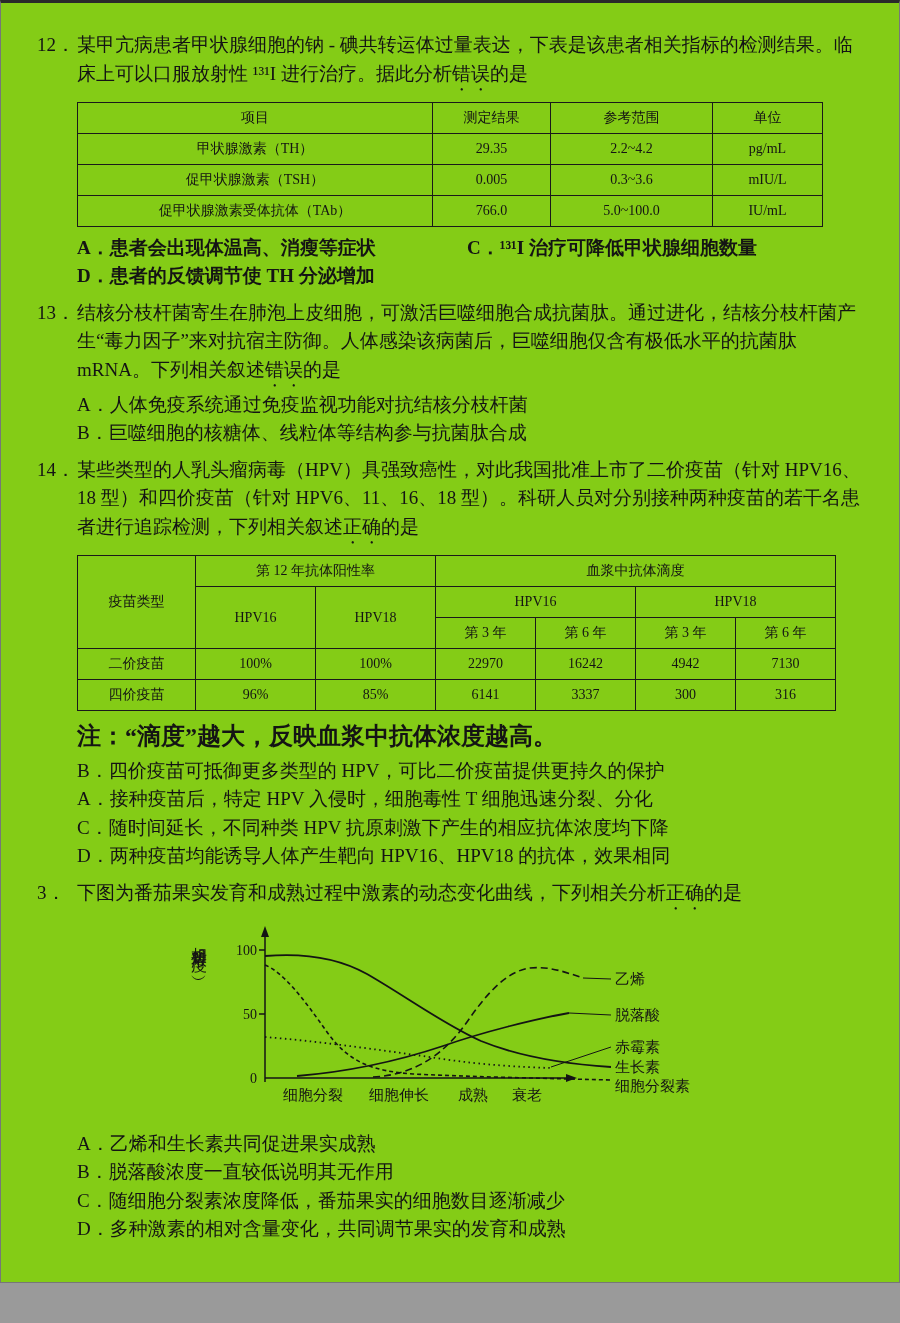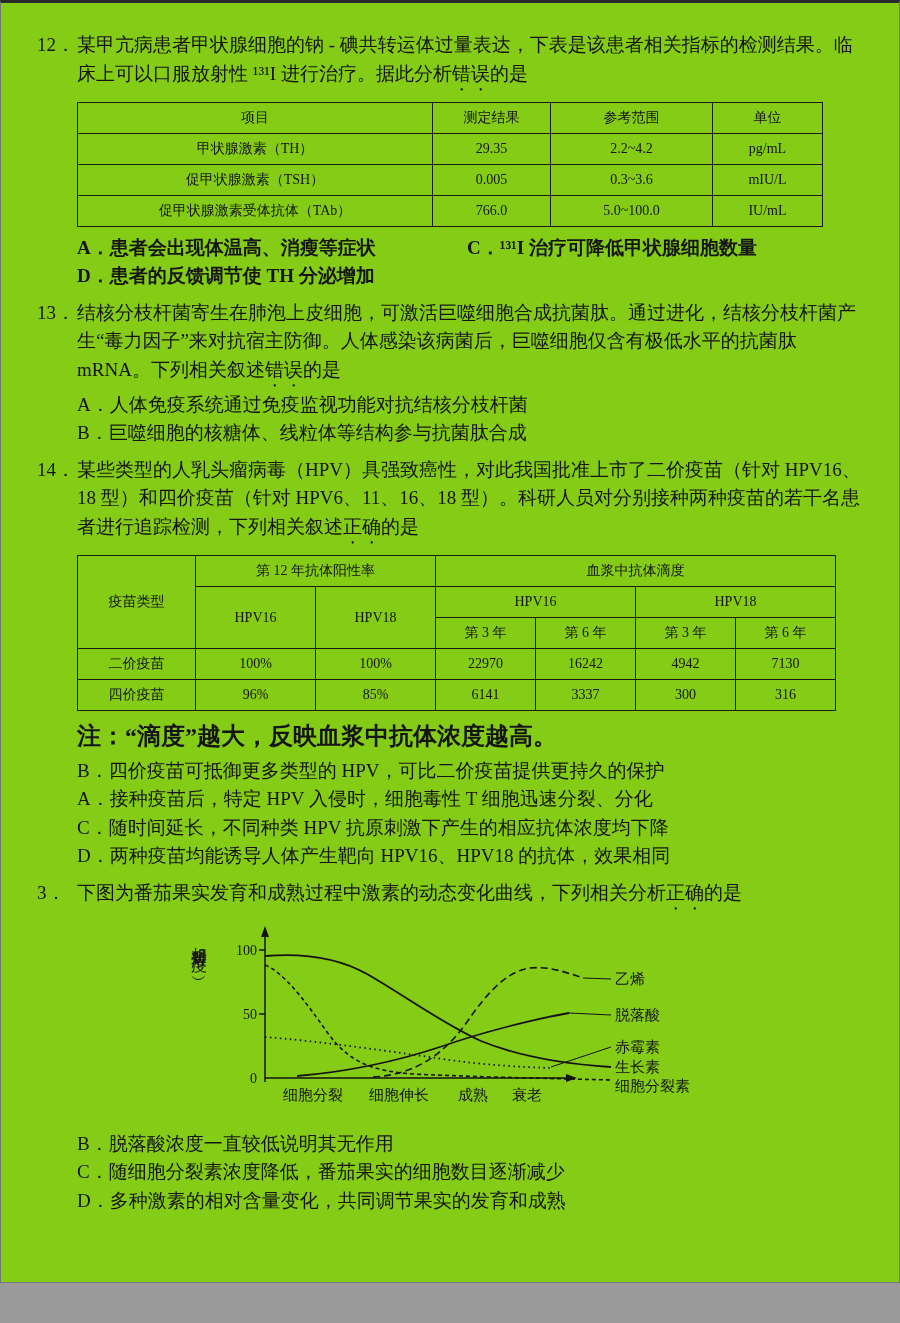--- a/index.html
+++ b/index.html
@@ -192,18 +192,19 @@
         </g>
         <g font-size="15">
           <text x="98" y="180" text-anchor="middle">细胞分裂</text>
           <text x="184" y="180" text-anchor="middle">细胞伸长</text>
           <text x="258" y="180" text-anchor="middle">成熟</text>
           <text x="312" y="180" text-anchor="middle">衰老</text>
         </g>
       </svg>
     </div>
 
+    <p class="opt">A．乙烯和生长素共同促进果实成熟</p>
     <p class="opt">B．脱落酸浓度一直较低说明其无作用</p>
     <p class="opt">C．随细胞分裂素浓度降低，番茄果实的细胞数目逐渐减少</p>
     <p class="opt">D．多种激素的相对含量变化，共同调节果实的发育和成熟</p>
   </section>
 
 </div>
 
 </body></html>

